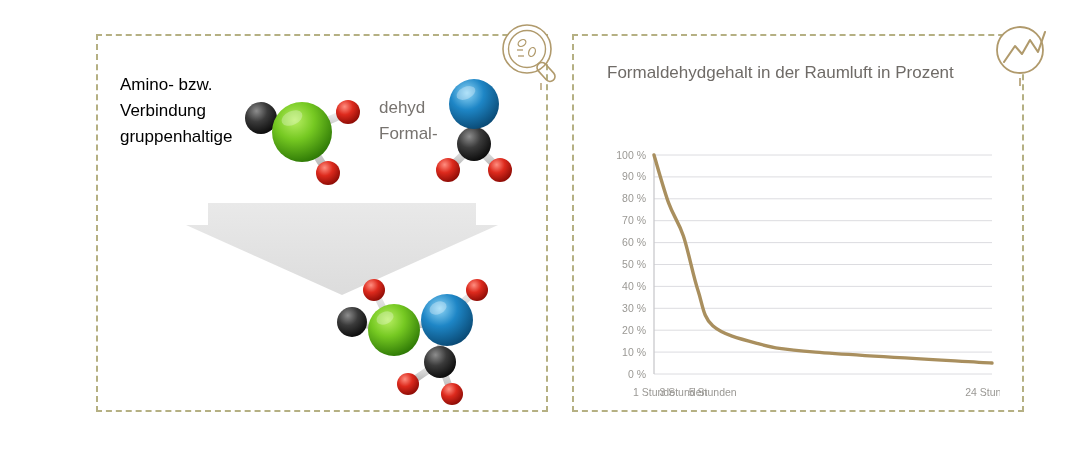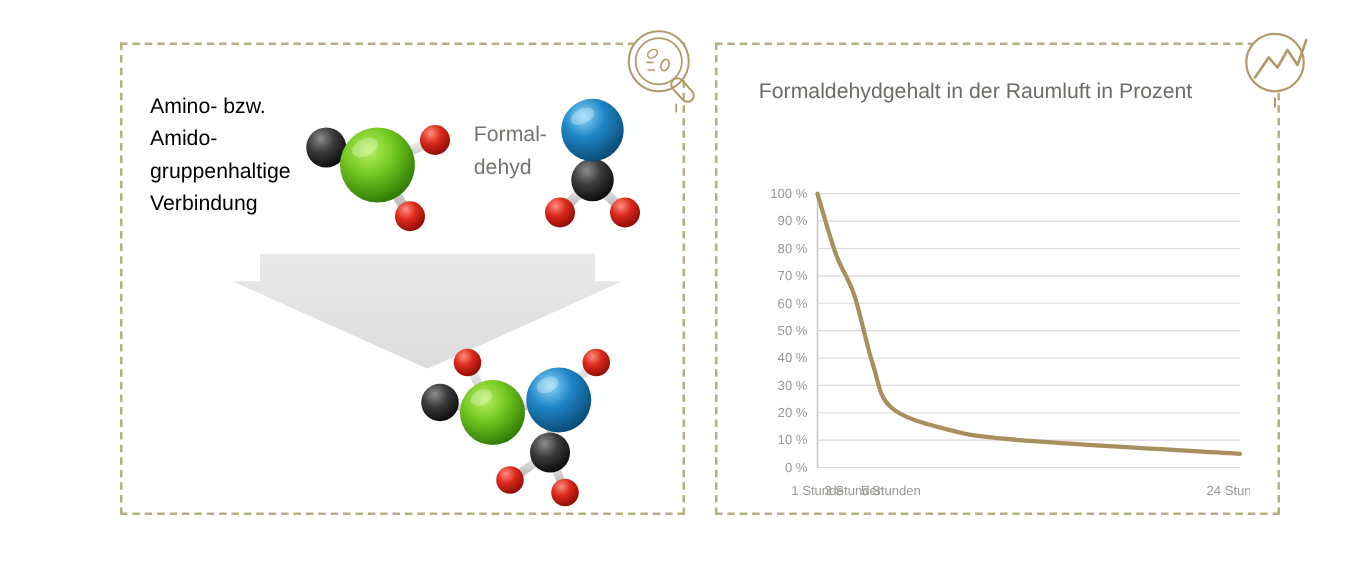--- a/index.html
+++ b/index.html
@@ -126,28 +126,27 @@
       <ellipse cx="35" cy="32" rx="4.6" ry="3.2" fill="none" stroke="#b09a6c" stroke-width="1.3" transform="rotate(-70 35 32)"></ellipse>
       <line x1="20" y1="30" x2="26" y2="30" stroke="#b09a6c" stroke-width="1.3"></line>
       <line x1="21" y1="36" x2="27" y2="36" stroke="#b09a6c" stroke-width="1.3"></line>
       <rect x="44" y="41" width="10" height="22" rx="5" fill="none" stroke="#b09a6c" stroke-width="1.6" transform="rotate(-42 49 52)"></rect>
       <line x1="44" y1="63" x2="44" y2="70" stroke="#b09a6c" stroke-width="1.4"></line>
     </svg>
   </div>
 
   <div class="amino-label">
     <div>Amino- bzw.</div>
-    <div>Amido-</div>
+    <div>Verbindung</div>
     <div>gruppenhaltige</div>
-    <div>Verbindung</div>
   </div>
 
   <div class="formaldehyd-label">
+    <div>dehyd</div>
     <div>Formal-</div>
-    <div>dehyd</div>
   </div>
 
   <div class="mol mol-amino">
     <svg viewBox="0 0 134 112">
       <defs>
         <radialGradient id="gGreen" cx="38%" cy="30%" r="72%">
           <stop offset="0%" stop-color="#b8ef63"></stop>
           <stop offset="45%" stop-color="#76c922"></stop>
           <stop offset="100%" stop-color="#2f7a06"></stop>
         </radialGradient>

